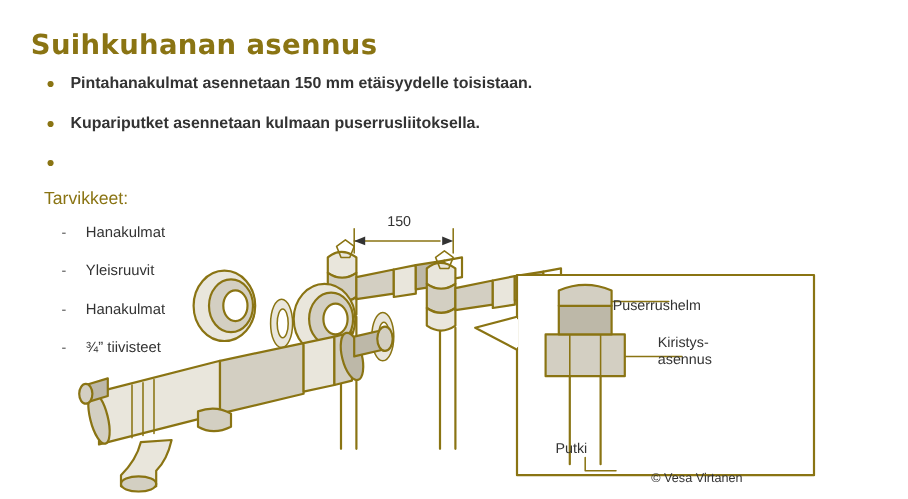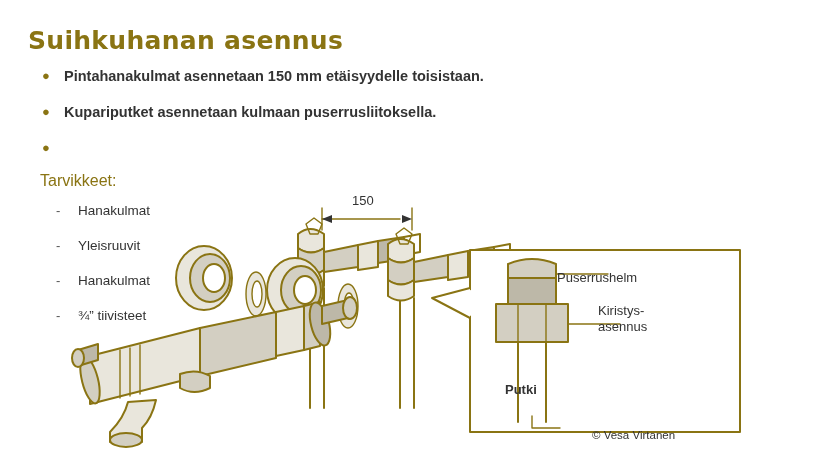--- a/index.html
+++ b/index.html
@@ -103,21 +103,21 @@
     color: #333333;
   }
   .callout-label {
     position: absolute;
     font-size: 13px;
     color: #333333;
     line-height: 16px;
   }
   .lbl-puserrus { left: 557px; top: 270px; }
   .lbl-kiristys { left: 565px; top: 303px; margin-left: 33px; }
-  .lbl-putki    { left: 505px; top: 382px; font-weight: bold; }
+  .lbl-putki    { left: 505px; top: 400px; }
   .credit {
     position: absolute;
     left: 592px;
     top: 429px;
     font-size: 11.5px;
     color: #333333;
   }
 </style>
 </head>
 <body>

